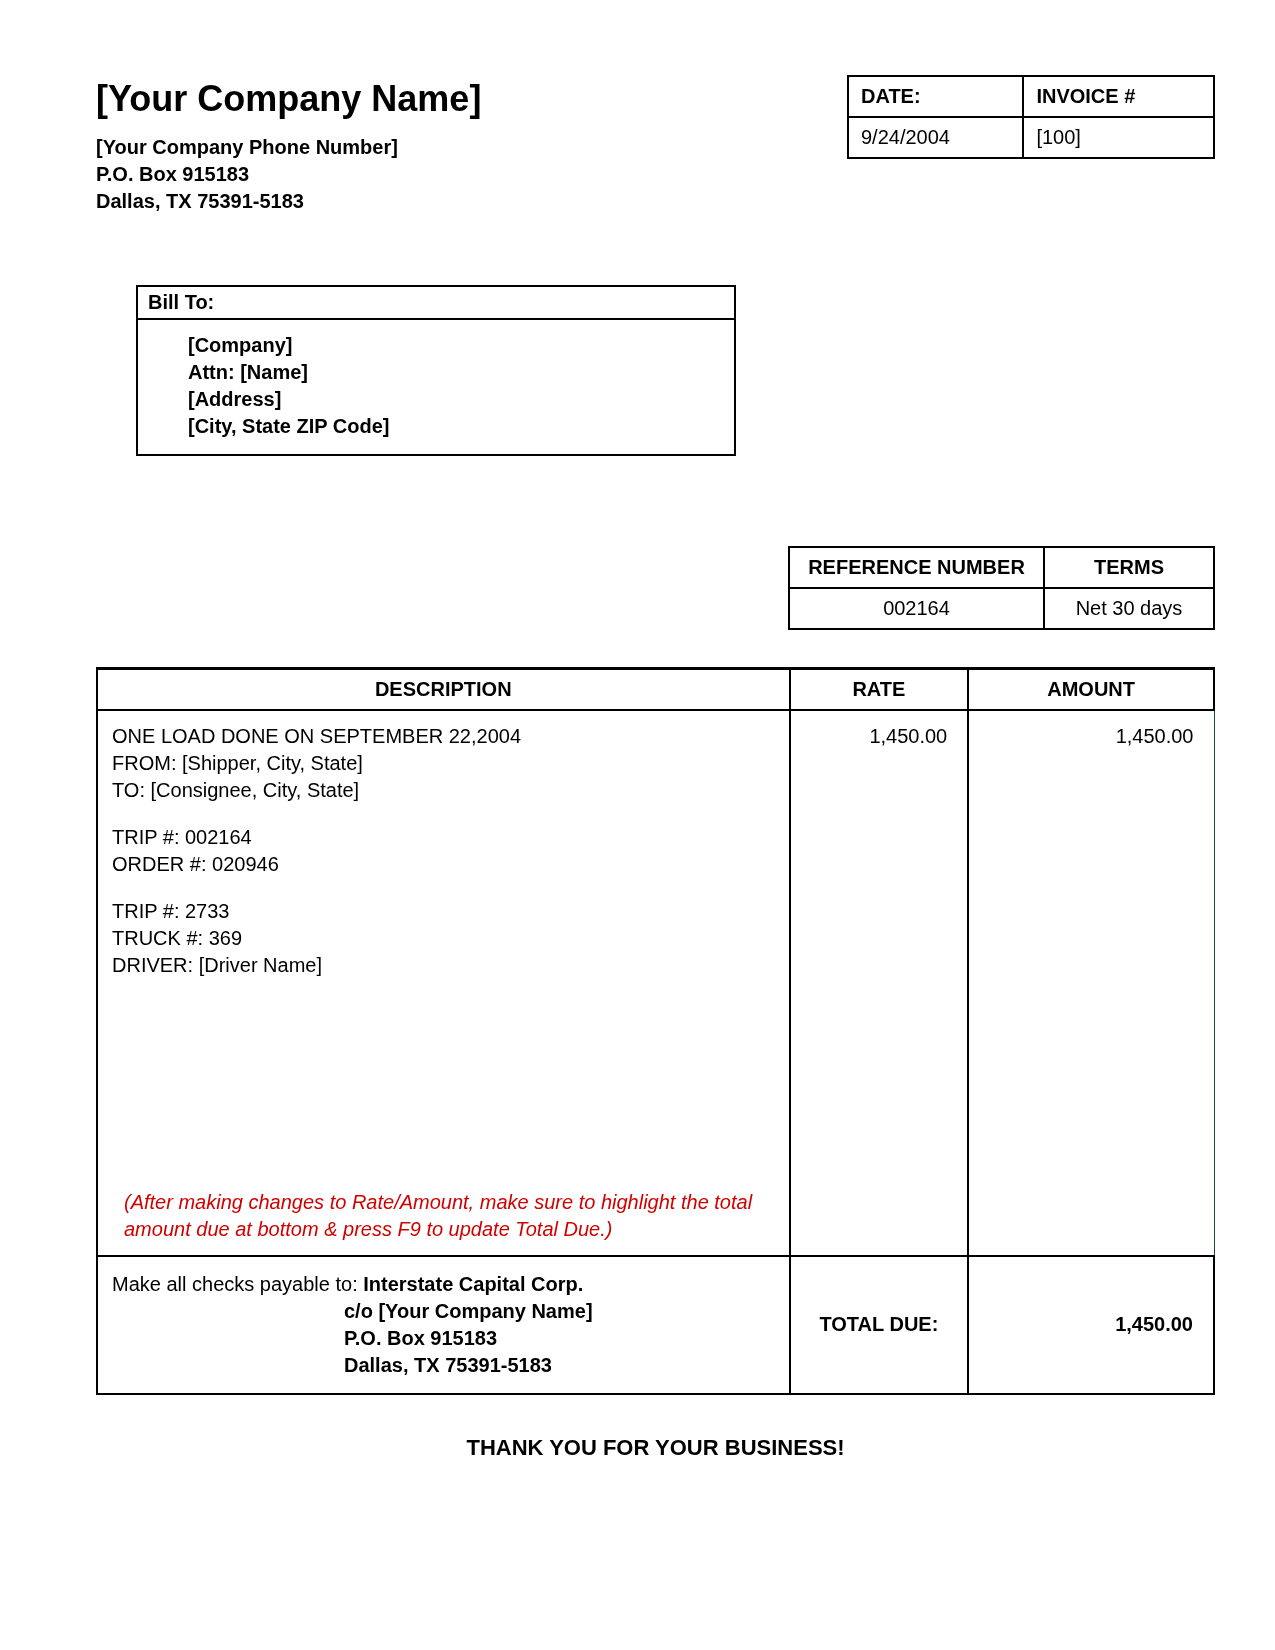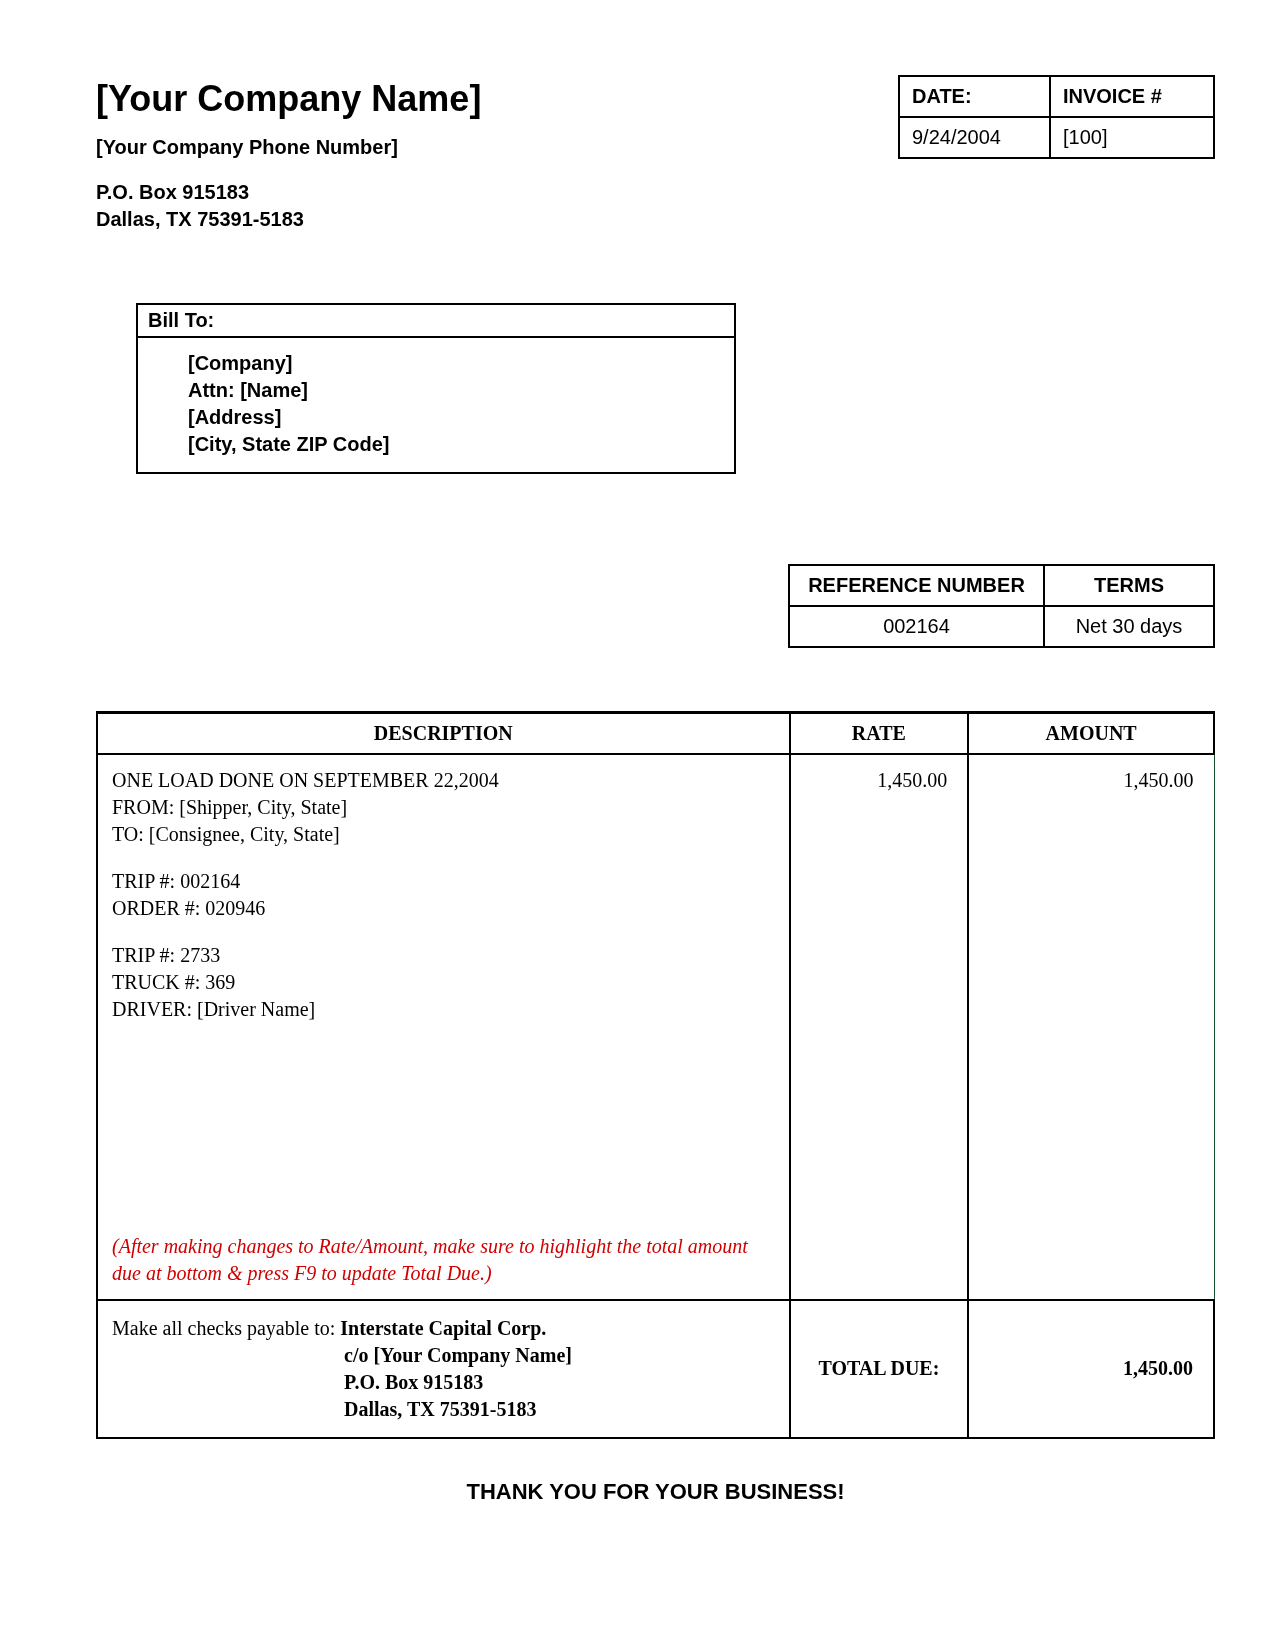--- a/index.html
+++ b/index.html
@@ -25,39 +25,38 @@
     font-size: 20px;
     line-height: 1.35;
   }
   .company-name {
     font-size: 36px;
     font-weight: bold;
     margin-bottom: 10px;
   }
   .company-phone {
     font-weight: bold;
-    margin-bottom: 18px;
   }
   .company-addr {
     font-weight: bold;
   }
   .invoice-block {
     text-align: right;
   }
   .invoice-title {
     font-size: 64px;
     font-weight: 900;
     color: #9a9a9a;
     letter-spacing: 0.5px;
     line-height: 1;
     margin-bottom: 10px;
   }
   .date-invoice-table {
     border-collapse: collapse;
-    width: 317px;
+    width: 368px;
     margin-left: auto;
   }
   .date-invoice-table th, .date-invoice-table td {
     border: 2px solid #000;
     padding: 8px 12px;
     text-align: left;
     font-size: 20px;
   }
   .date-invoice-table th {
     font-weight: bold;
@@ -92,23 +91,22 @@
     padding: 8px 12px;
     font-size: 20px;
     text-align: center;
   }
   .ref-terms-table th {
     font-weight: bold;
   }
   .main-table {
     border-collapse: collapse;
     width: 100%;
-    margin-top: 63px;
+    margin-top: 37px;
     border-top: 3px solid #000;
-    font-family: Liberation Serif, serif;
   }
   .main-table th {
     border-bottom: 2px solid #000;
     border-left: 2px solid #000;
     border-right: 2px solid #000;
     padding: 8px 12px;
     font-size: 20px;
     font-weight: bold;
     text-align: center;
   }
@@ -128,21 +126,21 @@
     text-align: right;
     padding-right: 20px;
   }
   .desc-content { min-height: 520px; position: relative; }
   .desc-block { margin-bottom: 20px; }
   .note-red {
     color: #d00000;
     font-style: italic;
     position: absolute;
     bottom: 0;
-    left: 0;
+    left: 12px;
     right: 0;
   }
   .footer-row td {
     border: 2px solid #000;
     vertical-align: top;
     padding: 14px;
     font-size: 20px;
     line-height: 1.35;
   }
   .payable-block { padding-left: 0; }

